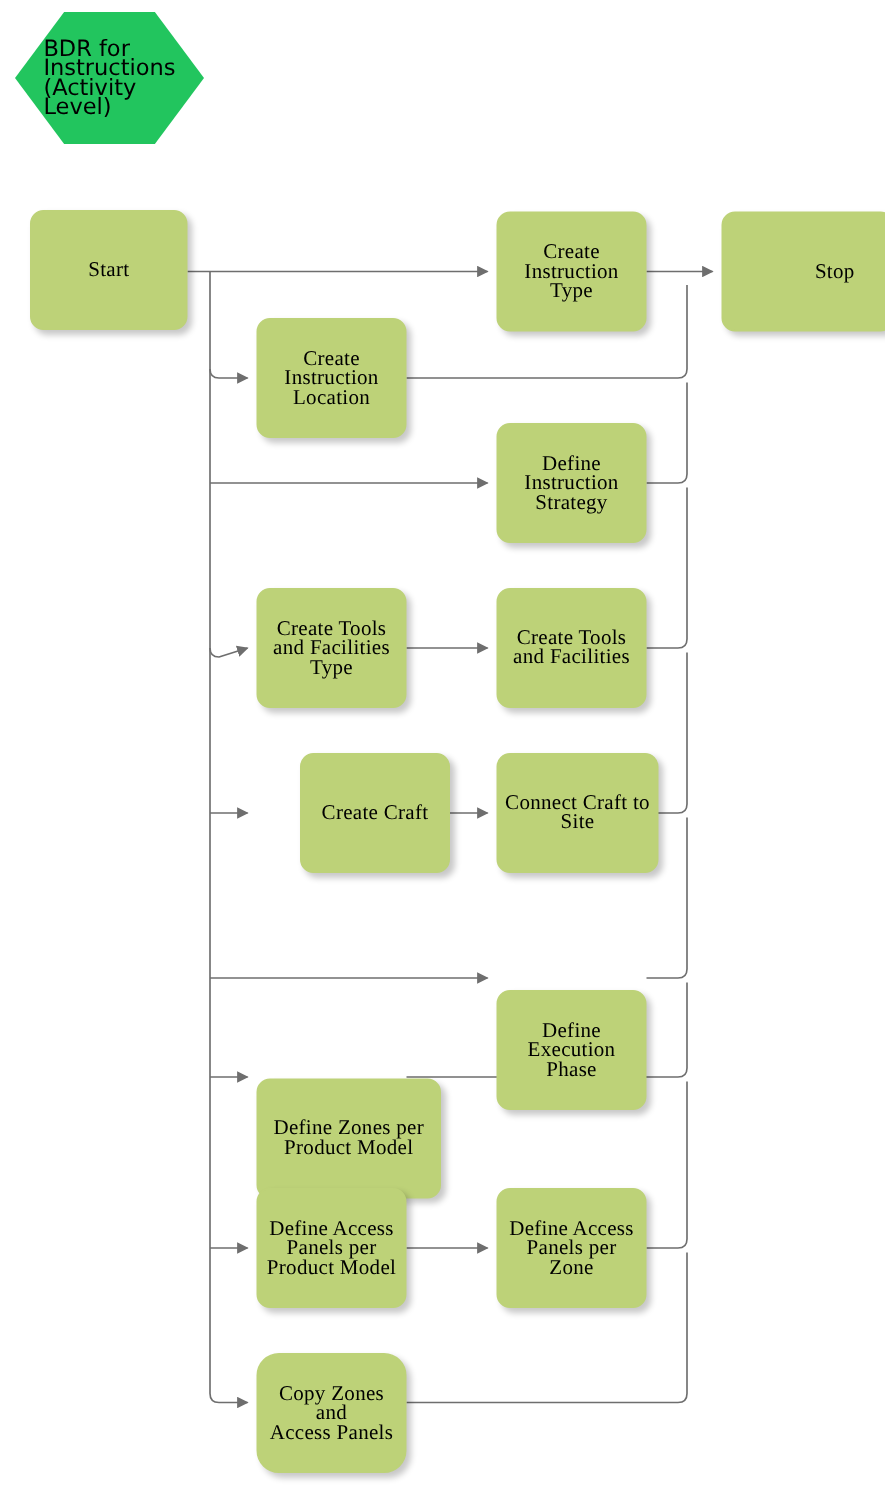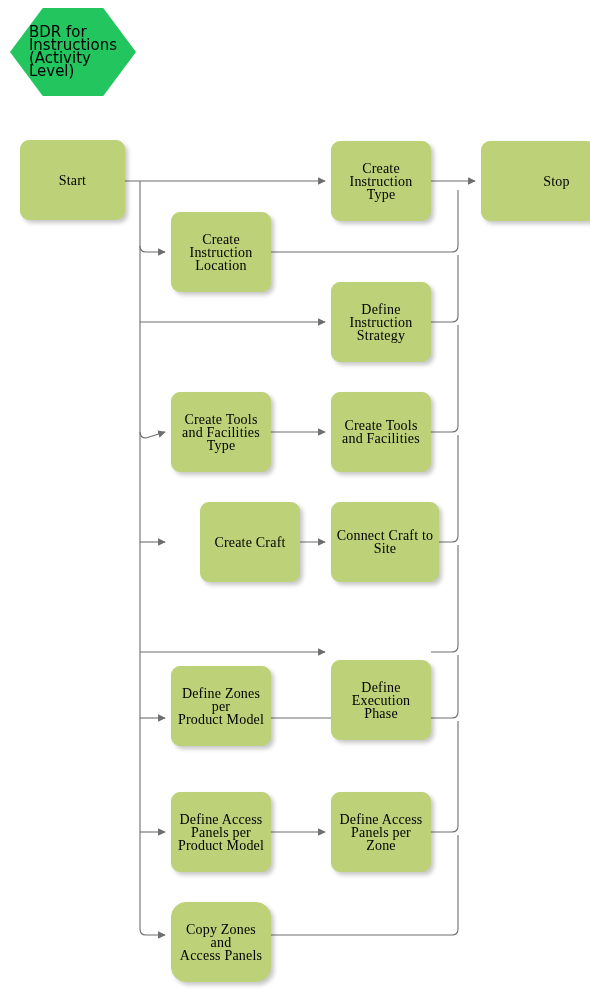--- a/index.html
+++ b/index.html
@@ -176,21 +176,21 @@
   <div class="node activity" style="left:331px; top:502px; width:108px; height:80px;">
     <span>Connect Craft to
 Site</span>
   </div>
 
   <div class="node activity" style="left:331px; top:612px; width:100px; height:80px;margin-top:48px;">
     <span>Define Execution
 Phase</span>
   </div>
 
-  <div class="node activity" style="left:171px; top:666px; width:100px; height:80px;text-align:center;">
+  <div class="node activity" style="left:171px; top:719px; width:123px; height:80px;text-align:center;">
     <span>Define Zones per
 Product Model</span>
   </div>
 
   <div class="node activity" style="left:171px; top:792px; width:100px; height:80px;">
     <span>Define Access
 Panels per
 Product Model</span>
   </div>
 

